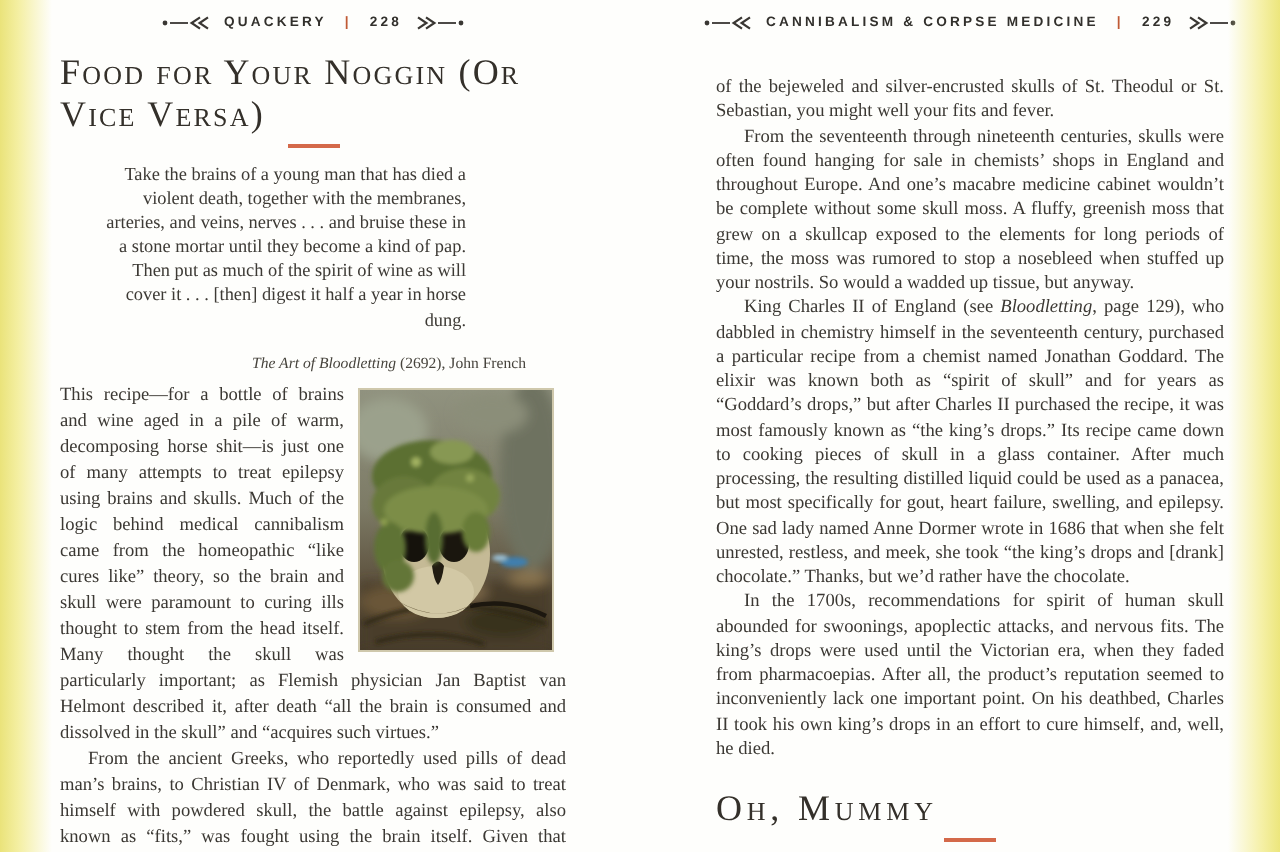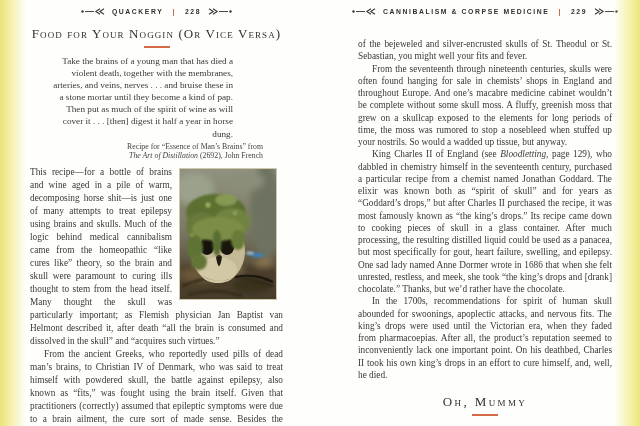--- a/index.html
+++ b/index.html
@@ -25,22 +25,22 @@
     margin-top:8px;
     font-family:"Liberation Sans", sans-serif;font-weight:bold;
     font-size:6.8px;letter-spacing:1.6px;color:#32302c;white-space:nowrap;
   }
   .running-head .sep{color:#c05a35;margin:0 2px;}
   .orn{flex:0 0 auto;}
   .orn .stroke{stroke:#3a3733;fill:none;stroke-width:1.1;}
   .orn .solid{fill:#3a3733;}
 
   .section-heading{
-    margin:11px 0 0;text-align:center;font-weight:normal;
-    font-size:13px;letter-spacing:1.1px;color:#34302a;
+    margin:11px 0 0;text-align:left;font-weight:normal;
+    font-size:18px;letter-spacing:1.1px;color:#34302a;
     font-variant:small-caps;
   }
   .heading-rule{width:26px;height:2px;margin:4px auto 0;background:#d4694a;}
 
   .blockquote{
     margin-top:7px;margin-left:19px;width:184px;
     font-size:9.2px;line-height:12.1px;color:#3d3a35;text-align:right;
   }
   .attribution{
     margin-top:2px;padding-right:20px;text-align:right;
@@ -88,22 +88,22 @@
         <rect class="solid" x="11" y="3.05" width="9" height="0.9"></rect>
         <circle class="solid" cx="22.5" cy="3.5" r="1.2"></circle>
       </svg>
     </div>
 
     <h2 class="section-heading">Food for Your Noggin (Or Vice Versa)</h2>
     <div class="heading-rule"></div>
 
     <div class="blockquote">Take the brains of a young man that has died a violent death, together with the membranes, arteries, and veins, nerves . . . and bruise these in a stone mortar until they become a kind of pap. Then put as much of the spirit of wine as will cover it . . . [then] digest it half a year in horse dung.</div>
     <div class="attribution">
-      <span>Recipe for “Essence of Man’s Brains” from</span><br>
-      <i class="worktitle">The Art of Distillation</i><span> (2692), John French</span>
+      <br>
+      <i class="worktitle">The Art of Bloodletting</i><span> (2692), John French</span>
     </div>
 
     <div class="body-copy">
       <div class="figure">
         <svg class="photo" viewBox="0 0 96 130" preserveAspectRatio="none">
           <defs>
             <linearGradient id="bgg" x1="0" y1="0" x2="0" y2="1">
               <stop offset="0" stop-color="#90927f"></stop>
               <stop offset="0.45" stop-color="#7d7b66"></stop>
               <stop offset="0.75" stop-color="#5c503d"></stop>

